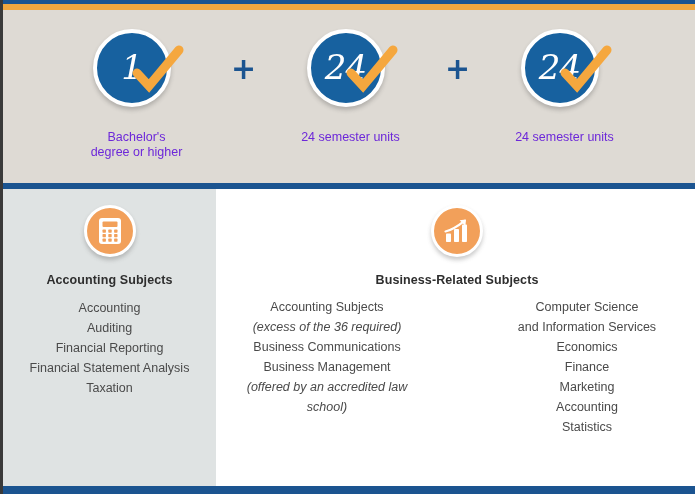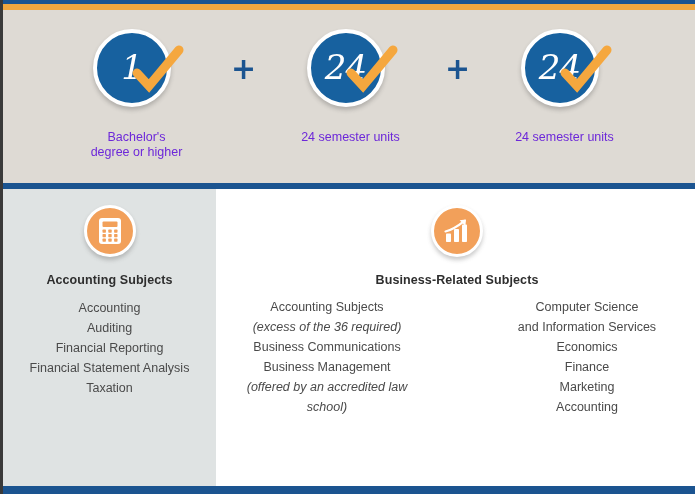--- a/index.html
+++ b/index.html
@@ -271,20 +271,21 @@
           </div>
 
           <div class="biz-col">
             <div class="subject-list">
               <span class="it">Computer Science</span>
               <span class="it">and Information Services</span>
               <span class="it">Economics</span>
               <span class="it">Finance</span>
               <span class="it">Marketing</span>
               <span class="it">Accounting</span>
+              <span class="it">Statistics</span>
             </div>
           </div>
 
         </div>
       </div>
     </div>
 
   </div>
 
   <div class="rule-blue-bottom"></div>

